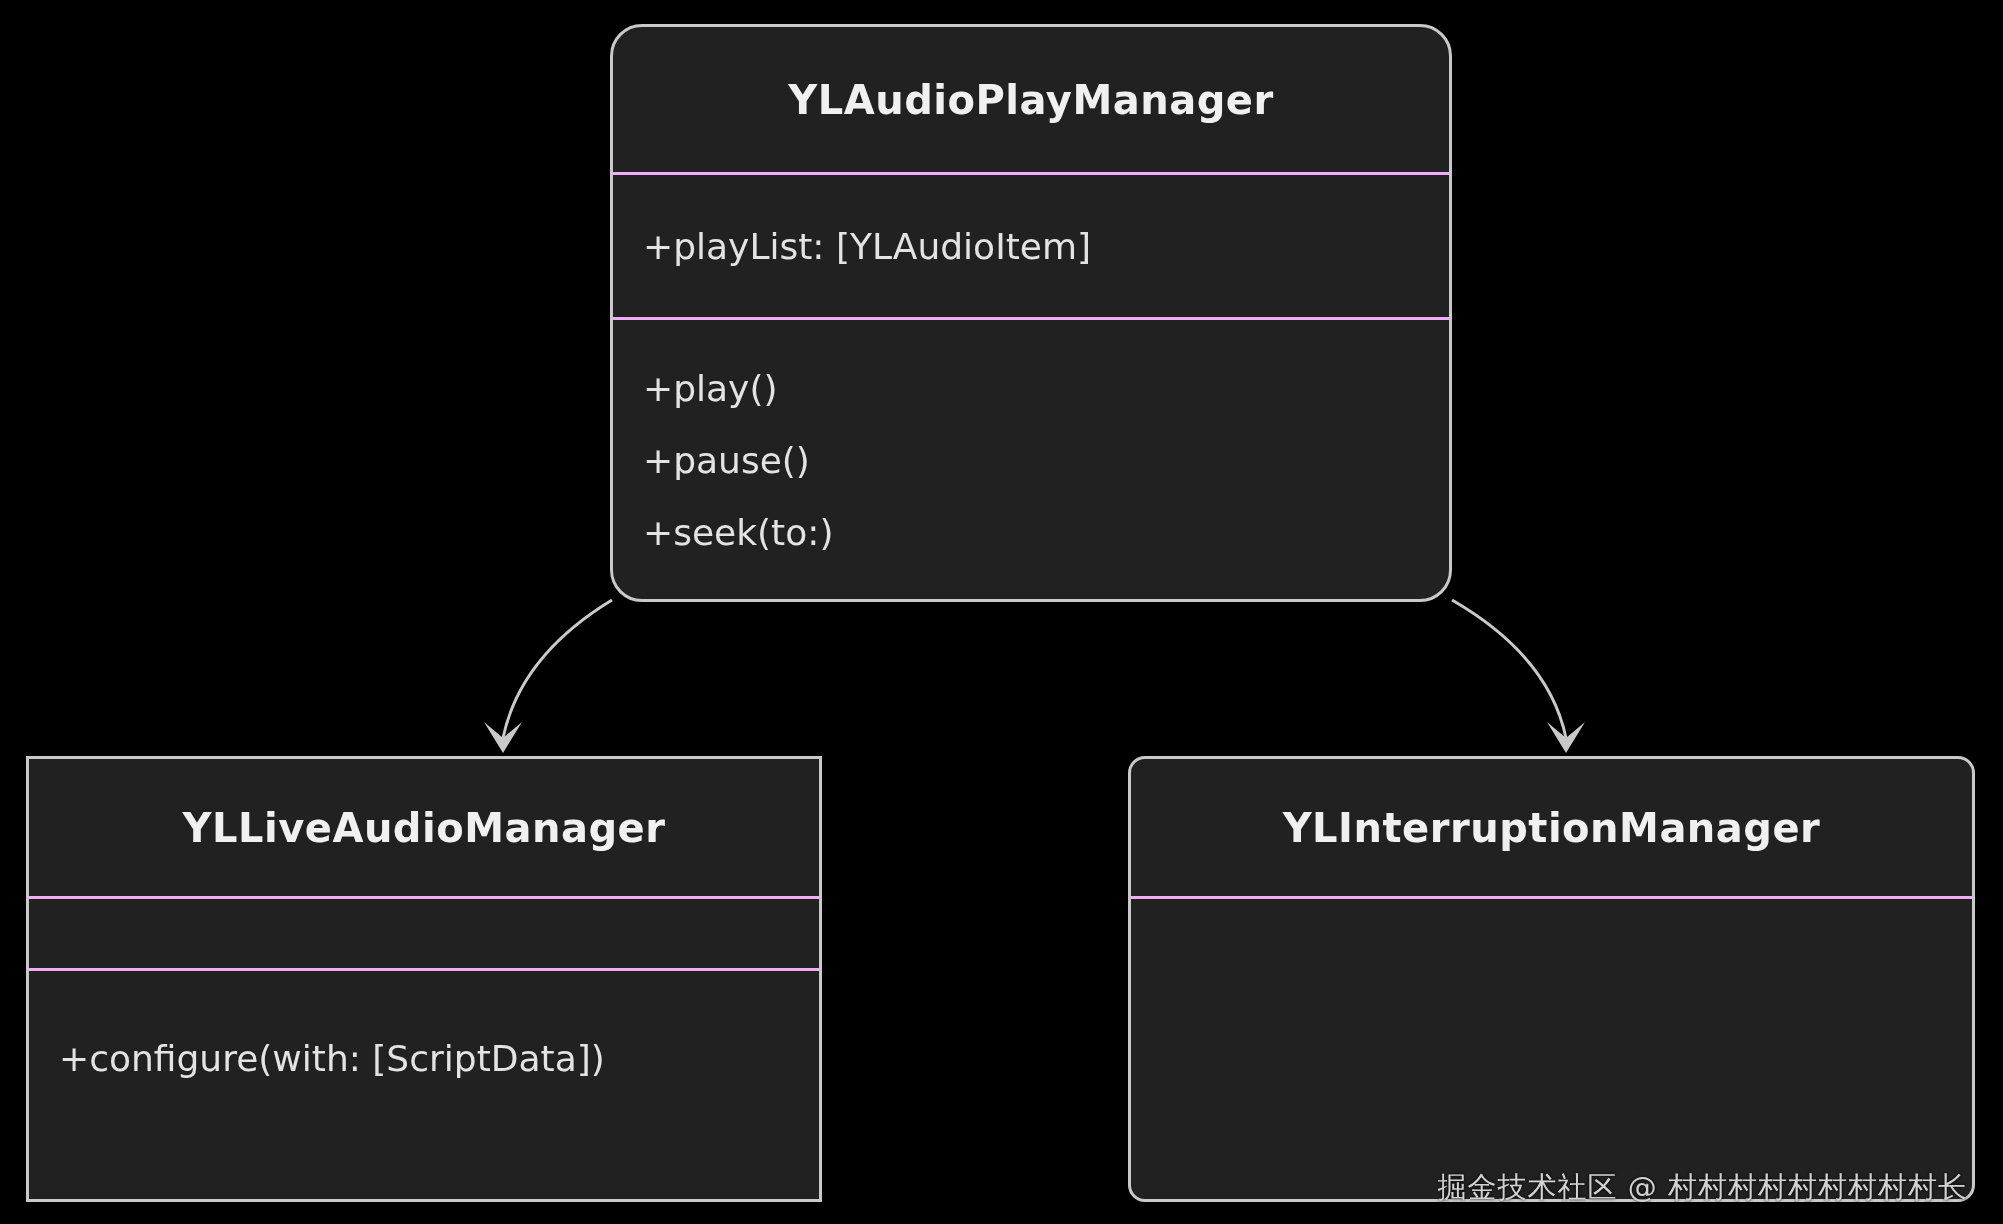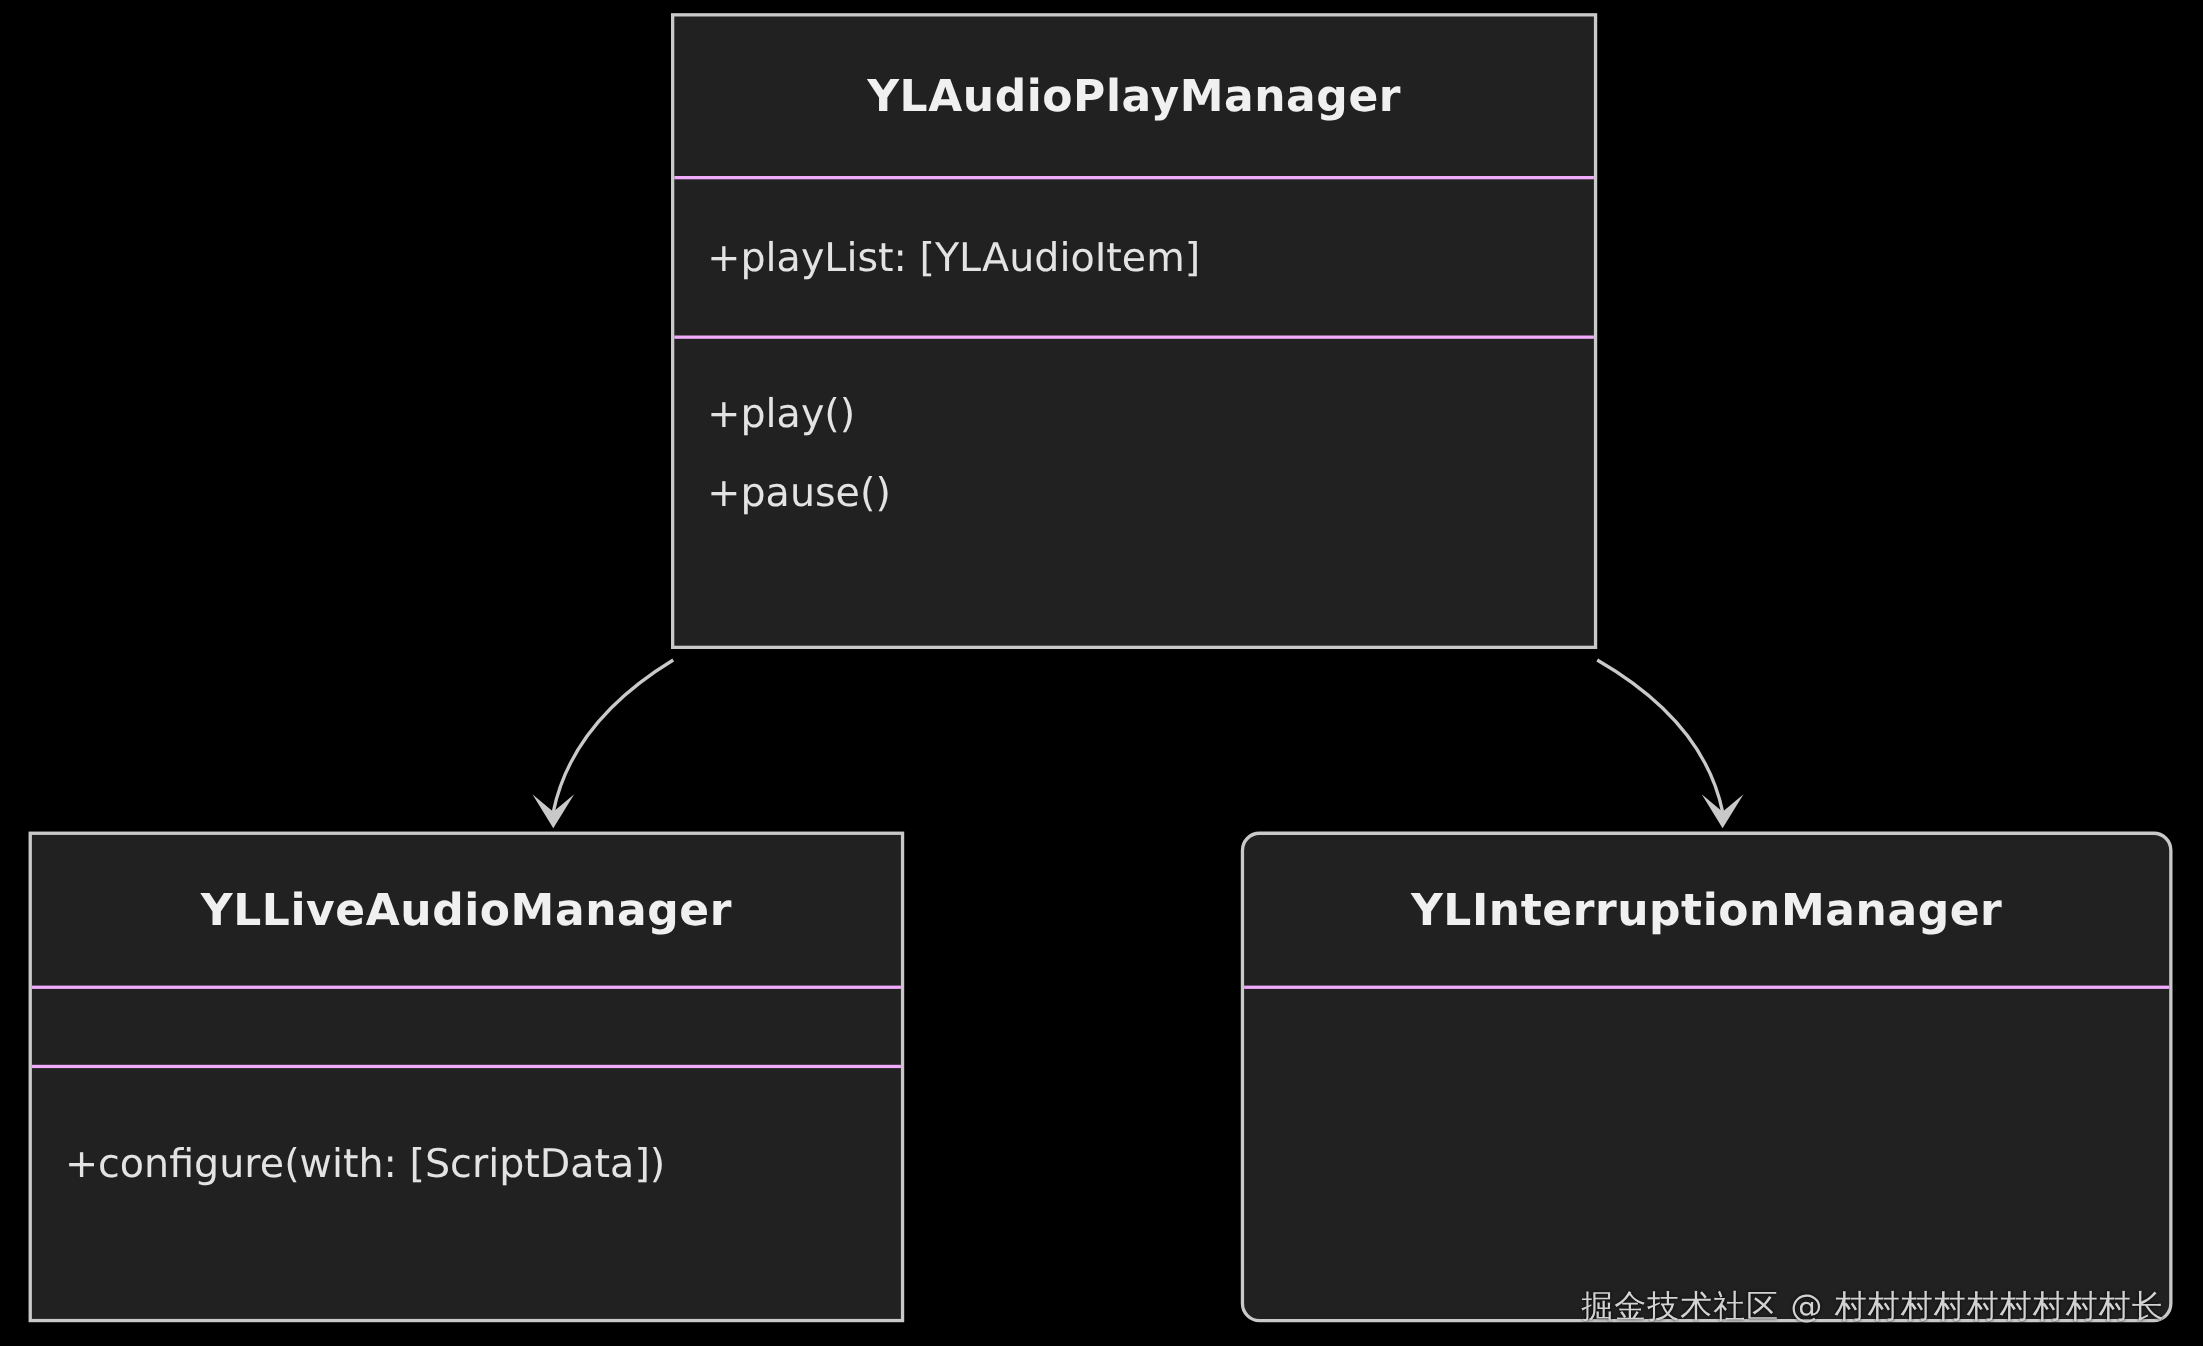--- a/index.html
+++ b/index.html
@@ -47,21 +47,21 @@
     color: #e3e3e3;
     font-size: 36px;
   }
   .member {
     height: 72px;
     line-height: 72px;
     padding-left: 30px;
     white-space: nowrap;
   }
   
-  .box-top   { left: 610px;  top: 12px;  width: 842px; height: 578px; }
+  .box-top   { left: 610px;  top: 24px;  width: 842px; height: 578px; border-radius: 32px; }
   .box-top .c-title   { height: 145px; }
   .box-top .c-attrs   { height: 145px; display: flex; align-items: center; }
   .box-top .c-attrs .member { height: auto; line-height: normal; }
   .box-top .c-methods { flex: 1; padding-top: 33px; }
   
   .box-left  { left: 26px;   top: 756px; width: 796px; height: 446px; }
   
   .box-right { left: 1128px; top: 756px; width: 847px; height: 446px; border-radius: 17px; }
   .box-left .c-title, .box-right .c-title { height: 137px; }
   .box-left .c-attrs, .box-right .c-attrs { height: 72px; }
@@ -96,20 +96,21 @@
   </svg>
 
   <div class="class-box box-top">
     <div class="compartment c-title">YLAudioPlayManager</div>
     <div class="compartment c-attrs">
       <div class="member">+playList: [YLAudioItem]</div>
     </div>
     <div class="compartment c-methods">
       <div class="member">+play()</div>
       <div class="member">+pause()</div>
+      <div class="member">+seek(to:)</div>
     </div>
   </div>
 
   <div class="class-box box-left">
     <div class="compartment c-title">YLLiveAudioManager</div>
     <div class="compartment c-attrs"></div>
     <div class="compartment c-methods">
       <div class="member">+configure(with: [ScriptData])</div>
     </div>
   </div>

